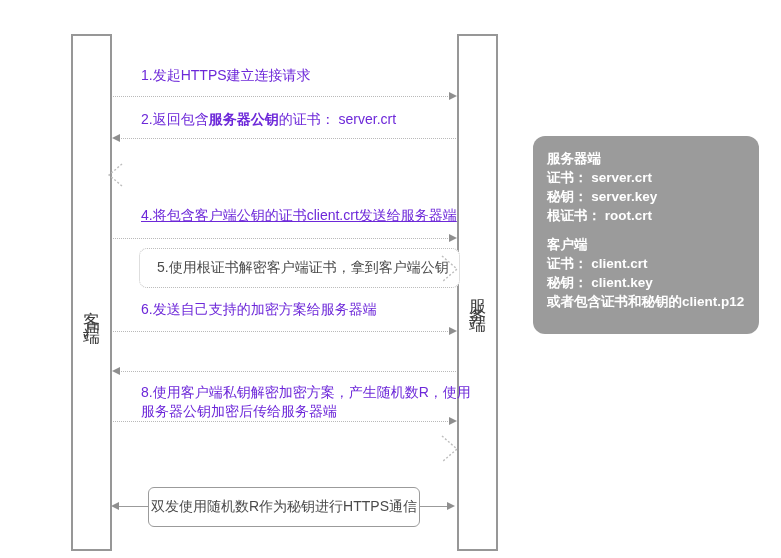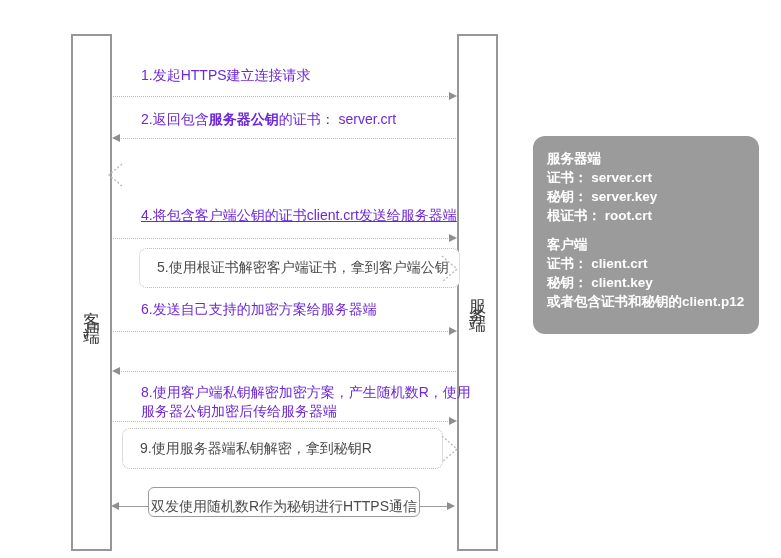--- a/index.html
+++ b/index.html
@@ -35,23 +35,23 @@
   .ah-l { border-top:4px solid transparent; border-bottom:4px solid transparent; border-right:8px solid #8f8f8f; }
 
   
   .callout { position:absolute; left:122px; width:321px; background:#ffffff;
              border:1.5px dotted #bdbdbd; border-radius:8px;
              display:flex; align-items:center; padding-left:17px;
              font-size:14px; color:#4a4a4a; white-space:nowrap; }
   .tail { position:absolute; }
 
   
-  .final-box { position:absolute; left:148px; top:487px; width:272px; height:30px;
+  .final-box { position:absolute; left:148px; top:487px; width:272px; height:40px;
                border:1.5px solid #9b9b9b; border-radius:6px; background:#fff;
-               display:flex; align-items:flex-end; justify-content:center;
+               display:flex; align-items:center; justify-content:center;
                font-size:14px; color:#4a4a4a; white-space:nowrap; }
   .sl { position:absolute; height:0; border-top:1.5px solid #9b9b9b; }
 
   
   .panel { position:absolute; left:533px; top:136px; width:226px; height:198px;
            background:#9b9b9b; border-radius:12px; padding:13px 14px;
            color:#ffffff; font-size:13.5px; line-height:19px; font-weight:600; }
   .panel .gap { height:10px; }
 </style>
 </head>
@@ -98,23 +98,20 @@
   <div class="dl dl-r" style="top:331px;"></div>
   <div class="ah ah-r" style="left:449px; top:327px;"></div>
 
   <div class="dl dl-l" style="top:371px;"></div>
   <div class="ah ah-l" style="left:112px; top:367px;"></div>
 
   <div class="msg-text wrap" style="top:383px;">8.使用客户端私钥解密加密方案，产生随机数R，使用服务器公钥加密后传给服务器端</div>
   <div class="dl dl-r" style="top:421px;"></div>
   <div class="ah ah-r" style="left:449px; top:417px;"></div>
 
-  <div class="callout" style="top:428px; height:41px;">
-    <span>9.使用服务器端私钥解密，拿到秘钥R</span>
-  </div>
   <svg class="tail" style="left:441px; top:435px;" width="17" height="28" viewBox="0 0 17 28">
     <path d="M1 1 L16 14 L1 27" fill="none" stroke="#bdbdbd" stroke-width="1.4" stroke-dasharray="2 2"></path>
   </svg>
 
   <div class="final-box">
     <span>双发使用随机数R作为秘钥进行HTTPS通信</span>
   </div>
   <div class="sl" style="left:119px; top:506px; width:29px;"></div>
   <div class="ah ah-l" style="left:111px; top:502px;"></div>
   <div class="sl" style="left:420px; top:506px; width:28px;"></div>

